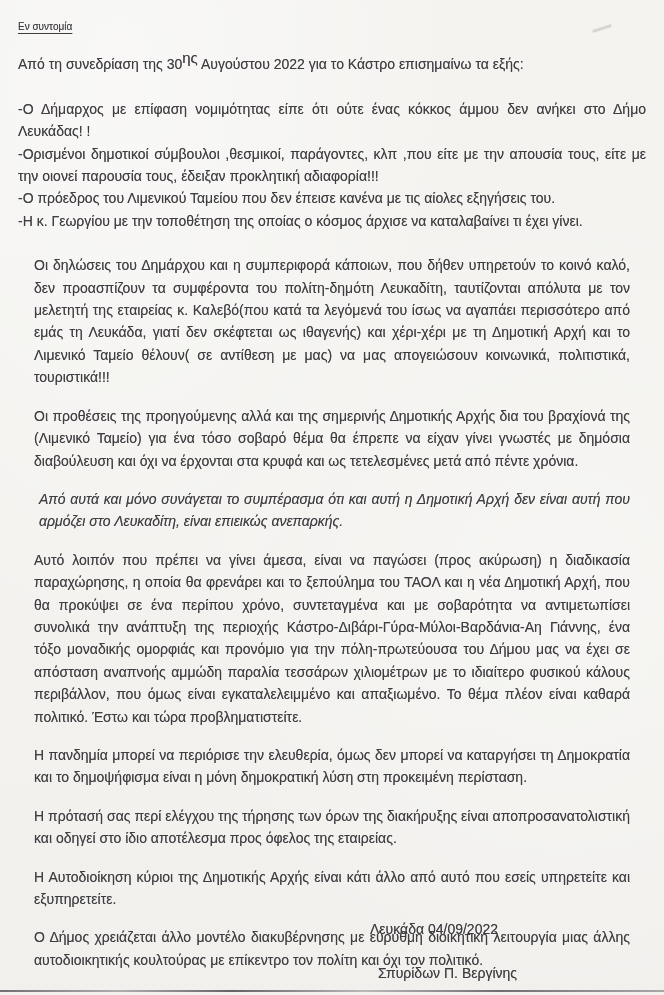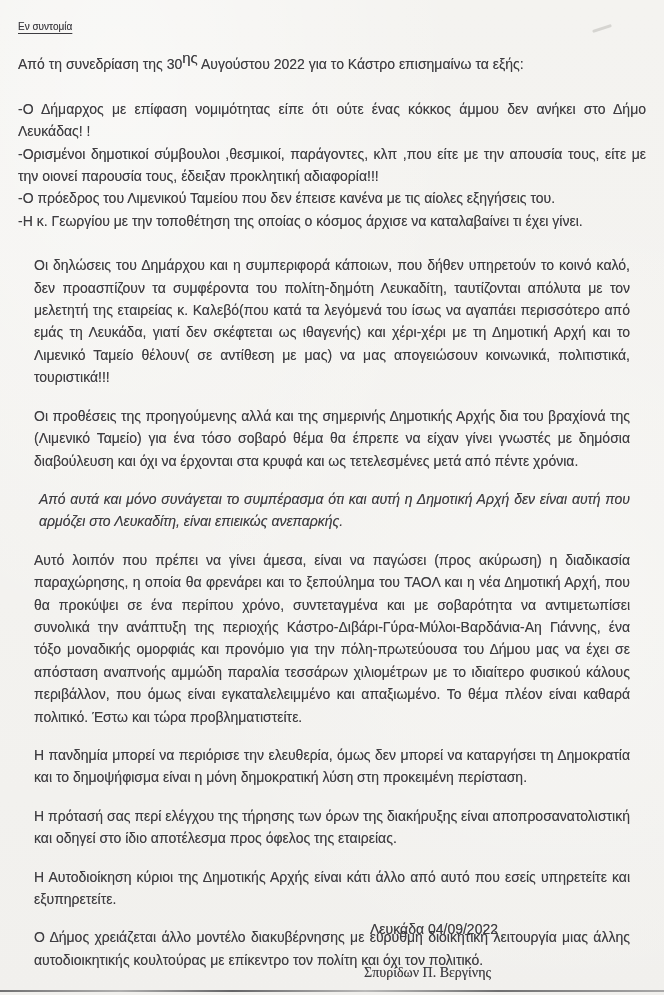--- a/index.html
+++ b/index.html
@@ -49,24 +49,23 @@
   .para.indent{padding-left:5px;font-style:italic;}
   .closing{
     position:absolute;
     left:370px;
     top:918px;
     white-space:nowrap;
     text-align:right;
   }
   .signature{
     position:absolute;
-    left:364px;
+    left:378px;
     top:962px;
     white-space:nowrap;
-    font-family:Liberation Serif, serif;
   }
   .scan-smudge{
     position:absolute;
     top:27px;left:592px;
     width:20px;height:3px;
     background:#bdbcb8;
     border-radius:2px;
     transform:rotate(-18deg);
     opacity:.55;
   }

